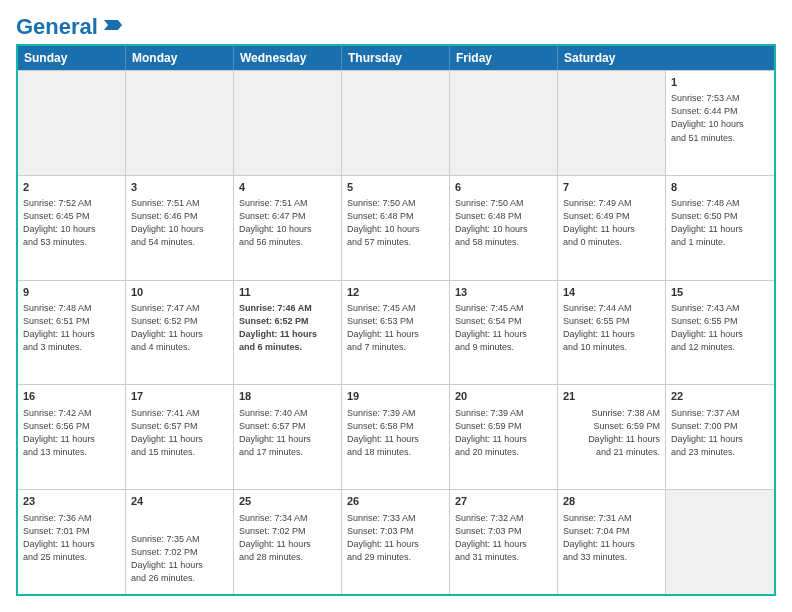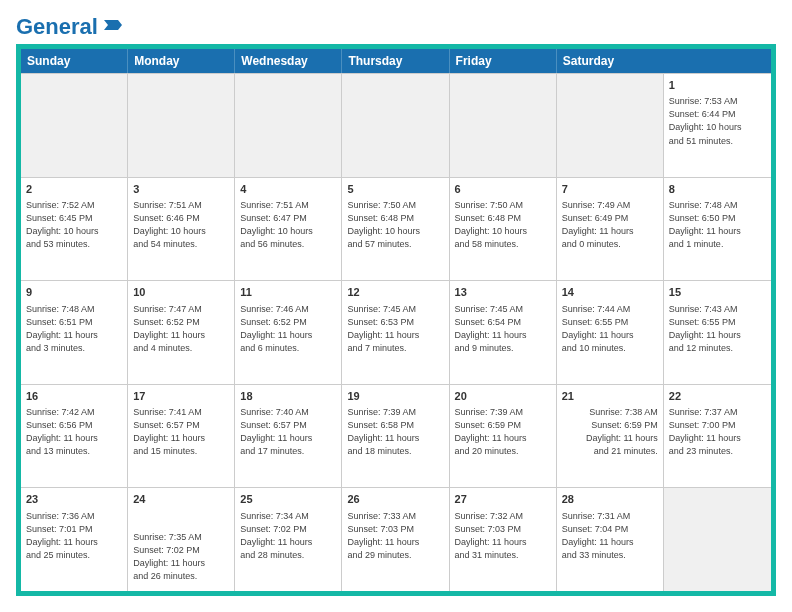--- a/index.html
+++ b/index.html
@@ -46,21 +46,21 @@
       line-height: 1.1;
     }
     .location {
       font-size: 16px;
       color: #555;
     }
     .calendar {
       flex: 1;
       display: flex;
       flex-direction: column;
-      border: 5px solid #14b8a6;
+      border: 2px solid #14b8a6;
     }
     .cal-header {
       display: grid;
       grid-template-columns: repeat(7, 1fr);
       background: #1a6faf;
     }
     .cal-header-cell {
       color: white;
       font-weight: bold;
       font-size: 12px;
@@ -211,21 +211,21 @@
           </div>
           <div class="cal-cell">
             <span class="day-num">10</span>
             <div class="info" style="white-space: pre-line;">Sunrise: 7:47 AM
 Sunset: 6:52 PM
 Daylight: 11 hours
 and 4 minutes.</div>
           </div>
           <div class="cal-cell">
             <span class="day-num">11</span>
-            <div class="info" style="white-space: pre-line;">Sunrise: 7:46 AM
+            <div class="info" style="white-space: pre-line; font-weight: bold;">Sunrise: 7:46 AM
 Sunset: 6:52 PM
 Daylight: 11 hours
 and 6 minutes.</div>
           </div>
           <div class="cal-cell">
             <span class="day-num">12</span>
             <div class="info" style="white-space: pre-line;">Sunrise: 7:45 AM
 Sunset: 6:53 PM
 Daylight: 11 hours
 and 7 minutes.</div>

